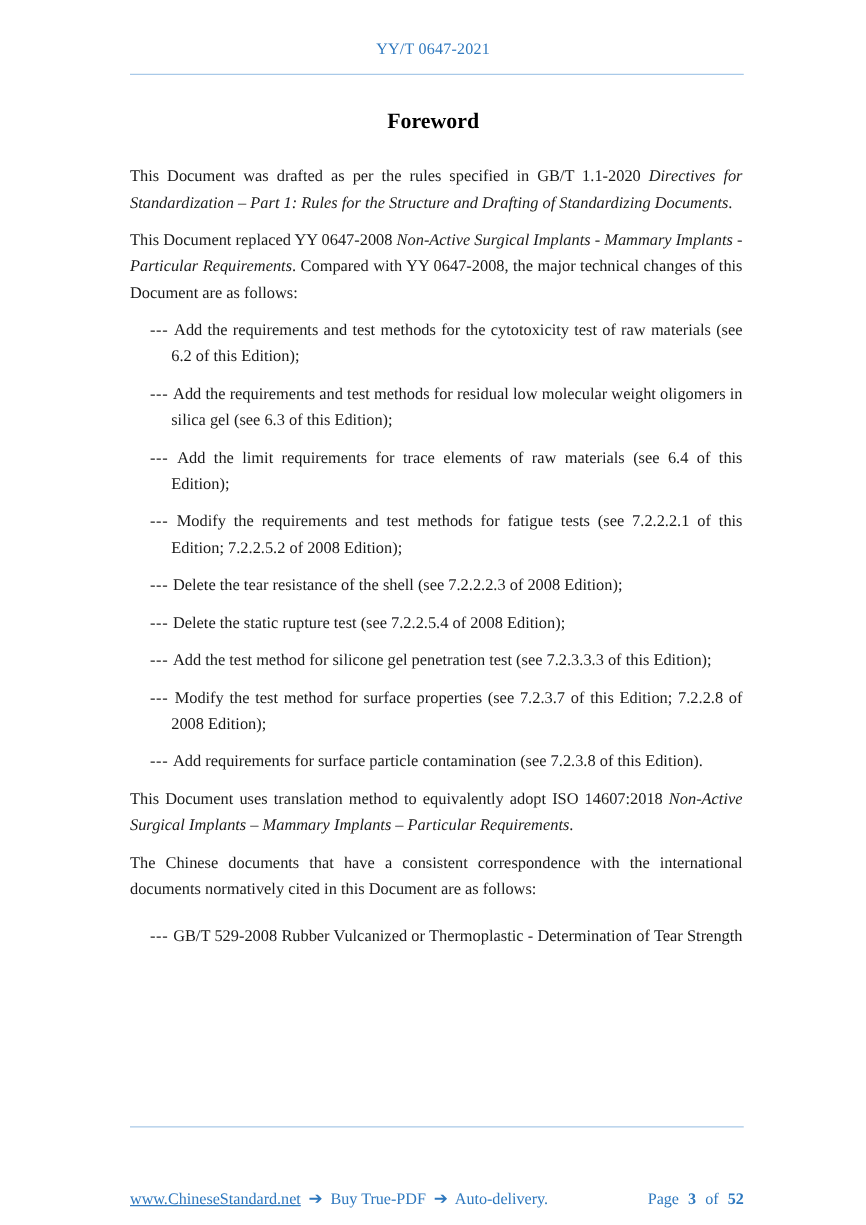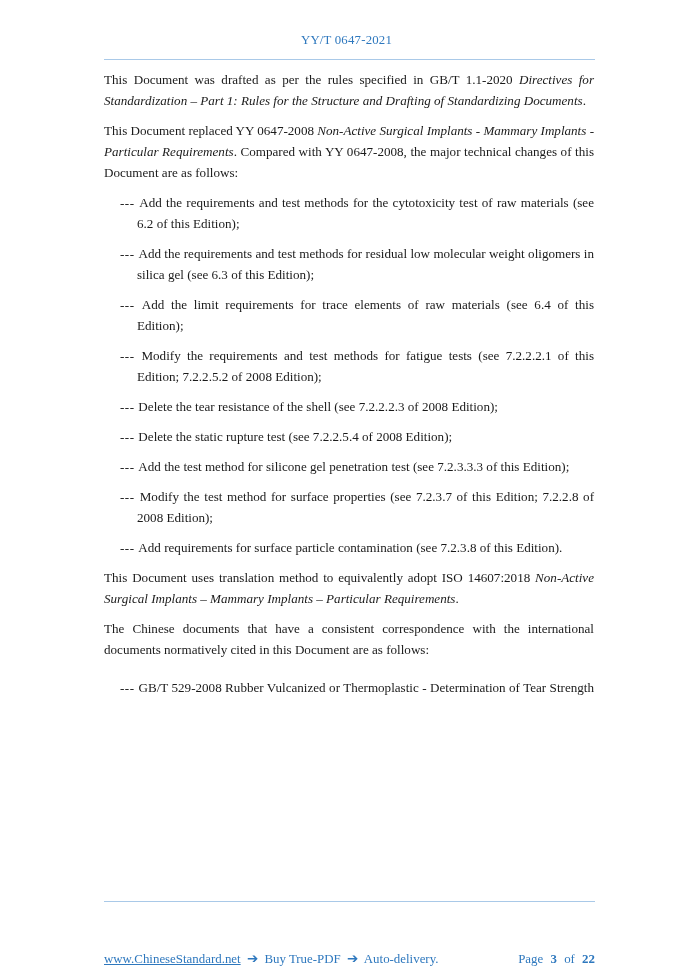--- a/index.html
+++ b/index.html
@@ -35,20 +35,21 @@
 </head>
 <body>
 
 <div class="page">
 
   <div class="header">
     <span class="doc-number">YY/T 0647-2021</span>
   </div>
   <hr class="header-rule">
 
+  <h1 class="title">Foreword</h1>
 
   <div class="doc-body">
       <p class="para"><span>This Document was drafted as per the rules specified in GB/T 1.1-2020 </span><em>Directives for Standardization – Part 1: Rules for the Structure and Drafting of Standardizing Documents</em><span>.</span></p>
       <p class="para"><span>This Document replaced YY 0647-2008 </span><em>Non-Active Surgical Implants - Mammary Implants - Particular Requirements</em><span>. Compared with YY 0647-2008, the major technical changes of this Document are as follows:</span></p>
       <p class="bullet"><span class="bullet-marker">--- </span><span>Add the requirements and test methods for the cytotoxicity test of raw materials (see 6.2 of this Edition);</span></p>
       <p class="bullet"><span class="bullet-marker">--- </span><span>Add the requirements and test methods for residual low molecular weight oligomers in silica gel (see 6.3 of this Edition);</span></p>
       <p class="bullet"><span class="bullet-marker">--- </span><span>Add the limit requirements for trace elements of raw materials (see 6.4 of this Edition);</span></p>
       <p class="bullet"><span class="bullet-marker">--- </span><span>Modify the requirements and test methods for fatigue tests (see 7.2.2.2.1 of this Edition; 7.2.2.5.2 of 2008 Edition);</span></p>
       <p class="bullet"><span class="bullet-marker">--- </span><span>Delete the tear resistance of the shell (see 7.2.2.2.3 of 2008 Edition);</span></p>
       <p class="bullet"><span class="bullet-marker">--- </span><span>Delete the static rupture test (see 7.2.2.5.4 of 2008 Edition);</span></p>
@@ -65,17 +66,17 @@
       <span class="footer-url">www.ChineseStandard.net</span>
       <span class="footer-arrow">➔</span>
       <span>Buy True-PDF</span>
       <span class="footer-arrow">➔</span>
       <span>Auto-delivery.</span>
     </span>
     <span class="page-indicator">
       <span>Page</span>
       <span class="num">3</span>
       <span>of</span>
-      <span class="num">22</span>
+      <span class="num">52</span>
     </span>
   </div>
 
 </div>
 
 </body></html>

